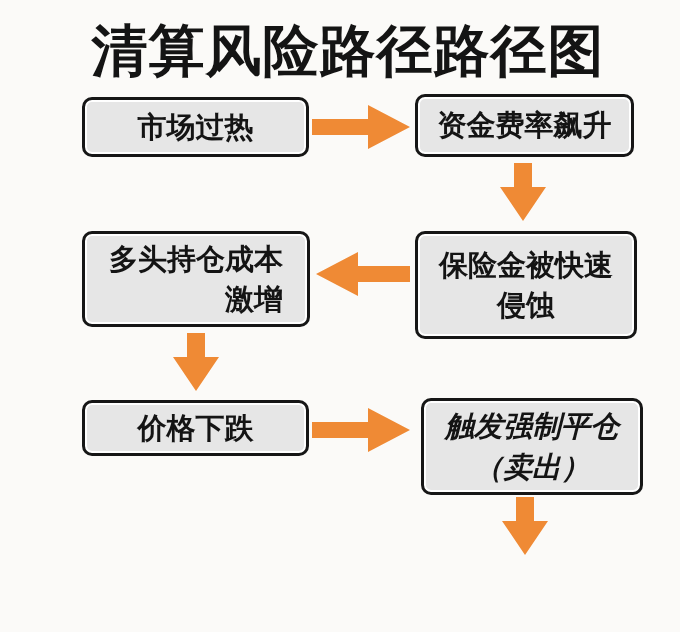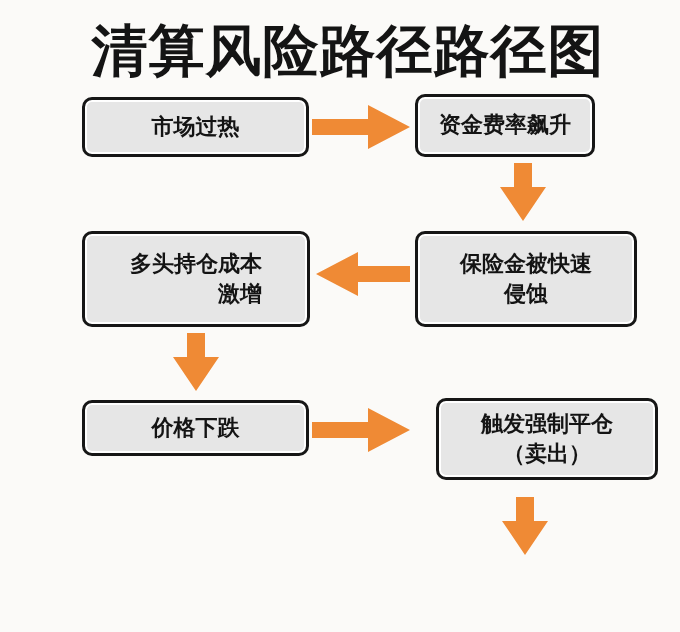--- a/index.html
+++ b/index.html
@@ -41,21 +41,21 @@
     border: 3px solid var(--box-border);
     border-radius: 10px;
     box-shadow: inset 0 0 0 2px #ffffff;
     display: flex;
     align-items: center;
     justify-content: center;
     text-align: center;
     white-space: pre-line;
     font-family: "Liberation Serif", serif;
     font-weight: bold;
-    font-size: 22px;
+    font-size: 29px;
     line-height: 1.38;
     color: var(--text);
   }
   .arrow {
     position: absolute;
     background: var(--arrow);
   }
   .arrow.right {
     width: 98px; height: 44px;
     clip-path: polygon(0 14px, 56px 14px, 56px 0, 98px 22px, 56px 44px, 56px 30px, 0 30px);
@@ -63,25 +63,25 @@
   .arrow.left {
     width: 94px; height: 44px;
     clip-path: polygon(94px 14px, 42px 14px, 42px 0, 0 22px, 42px 44px, 42px 30px, 94px 30px);
   }
   .arrow.down {
     width: 46px; height: 58px;
     clip-path: polygon(14px 0, 32px 0, 32px 24px, 46px 24px, 23px 58px, 0 24px, 14px 24px);
   }
   
   #node-0 { left: 74px;  top: 89px;  width: 227px; height: 60px; }
-  #node-1 { left: 407px; top: 86px;  width: 180px; height: 63px; }
-  #node-2 { left: 407px; top: 223px; width: 222px; height: 96px; }
+  #node-1 { left: 407px; top: 86px;  width: 219px; height: 63px; }
+  #node-2 { left: 407px; top: 223px; width: 222px; height: 108px; }
   #node-3 { left: 74px;  top: 223px; width: 228px; height: 96px; text-align: right; }
   #node-4 { left: 74px;  top: 392px; width: 227px; height: 56px; }
-  #node-5 { left: 428px; top: 390px; width: 222px; height: 82px; }
+  #node-5 { left: 413px; top: 390px; width: 222px; height: 97px; font-style: italic; }
   #node-6 { left: 155px; top: 555px; width: 396px; height: 62px; font-size: 30px; }
   
   #arrow-0 { left: 304px; top: 97px;  }
   #arrow-1 { left: 492px; top: 155px; }
   #arrow-2 { left: 308px; top: 244px; }
   #arrow-3 { left: 165px; top: 325px; }
   #arrow-4 { left: 304px; top: 400px; }
   #arrow-5 { left: 494px; top: 489px; }
 </style>
 </head>

